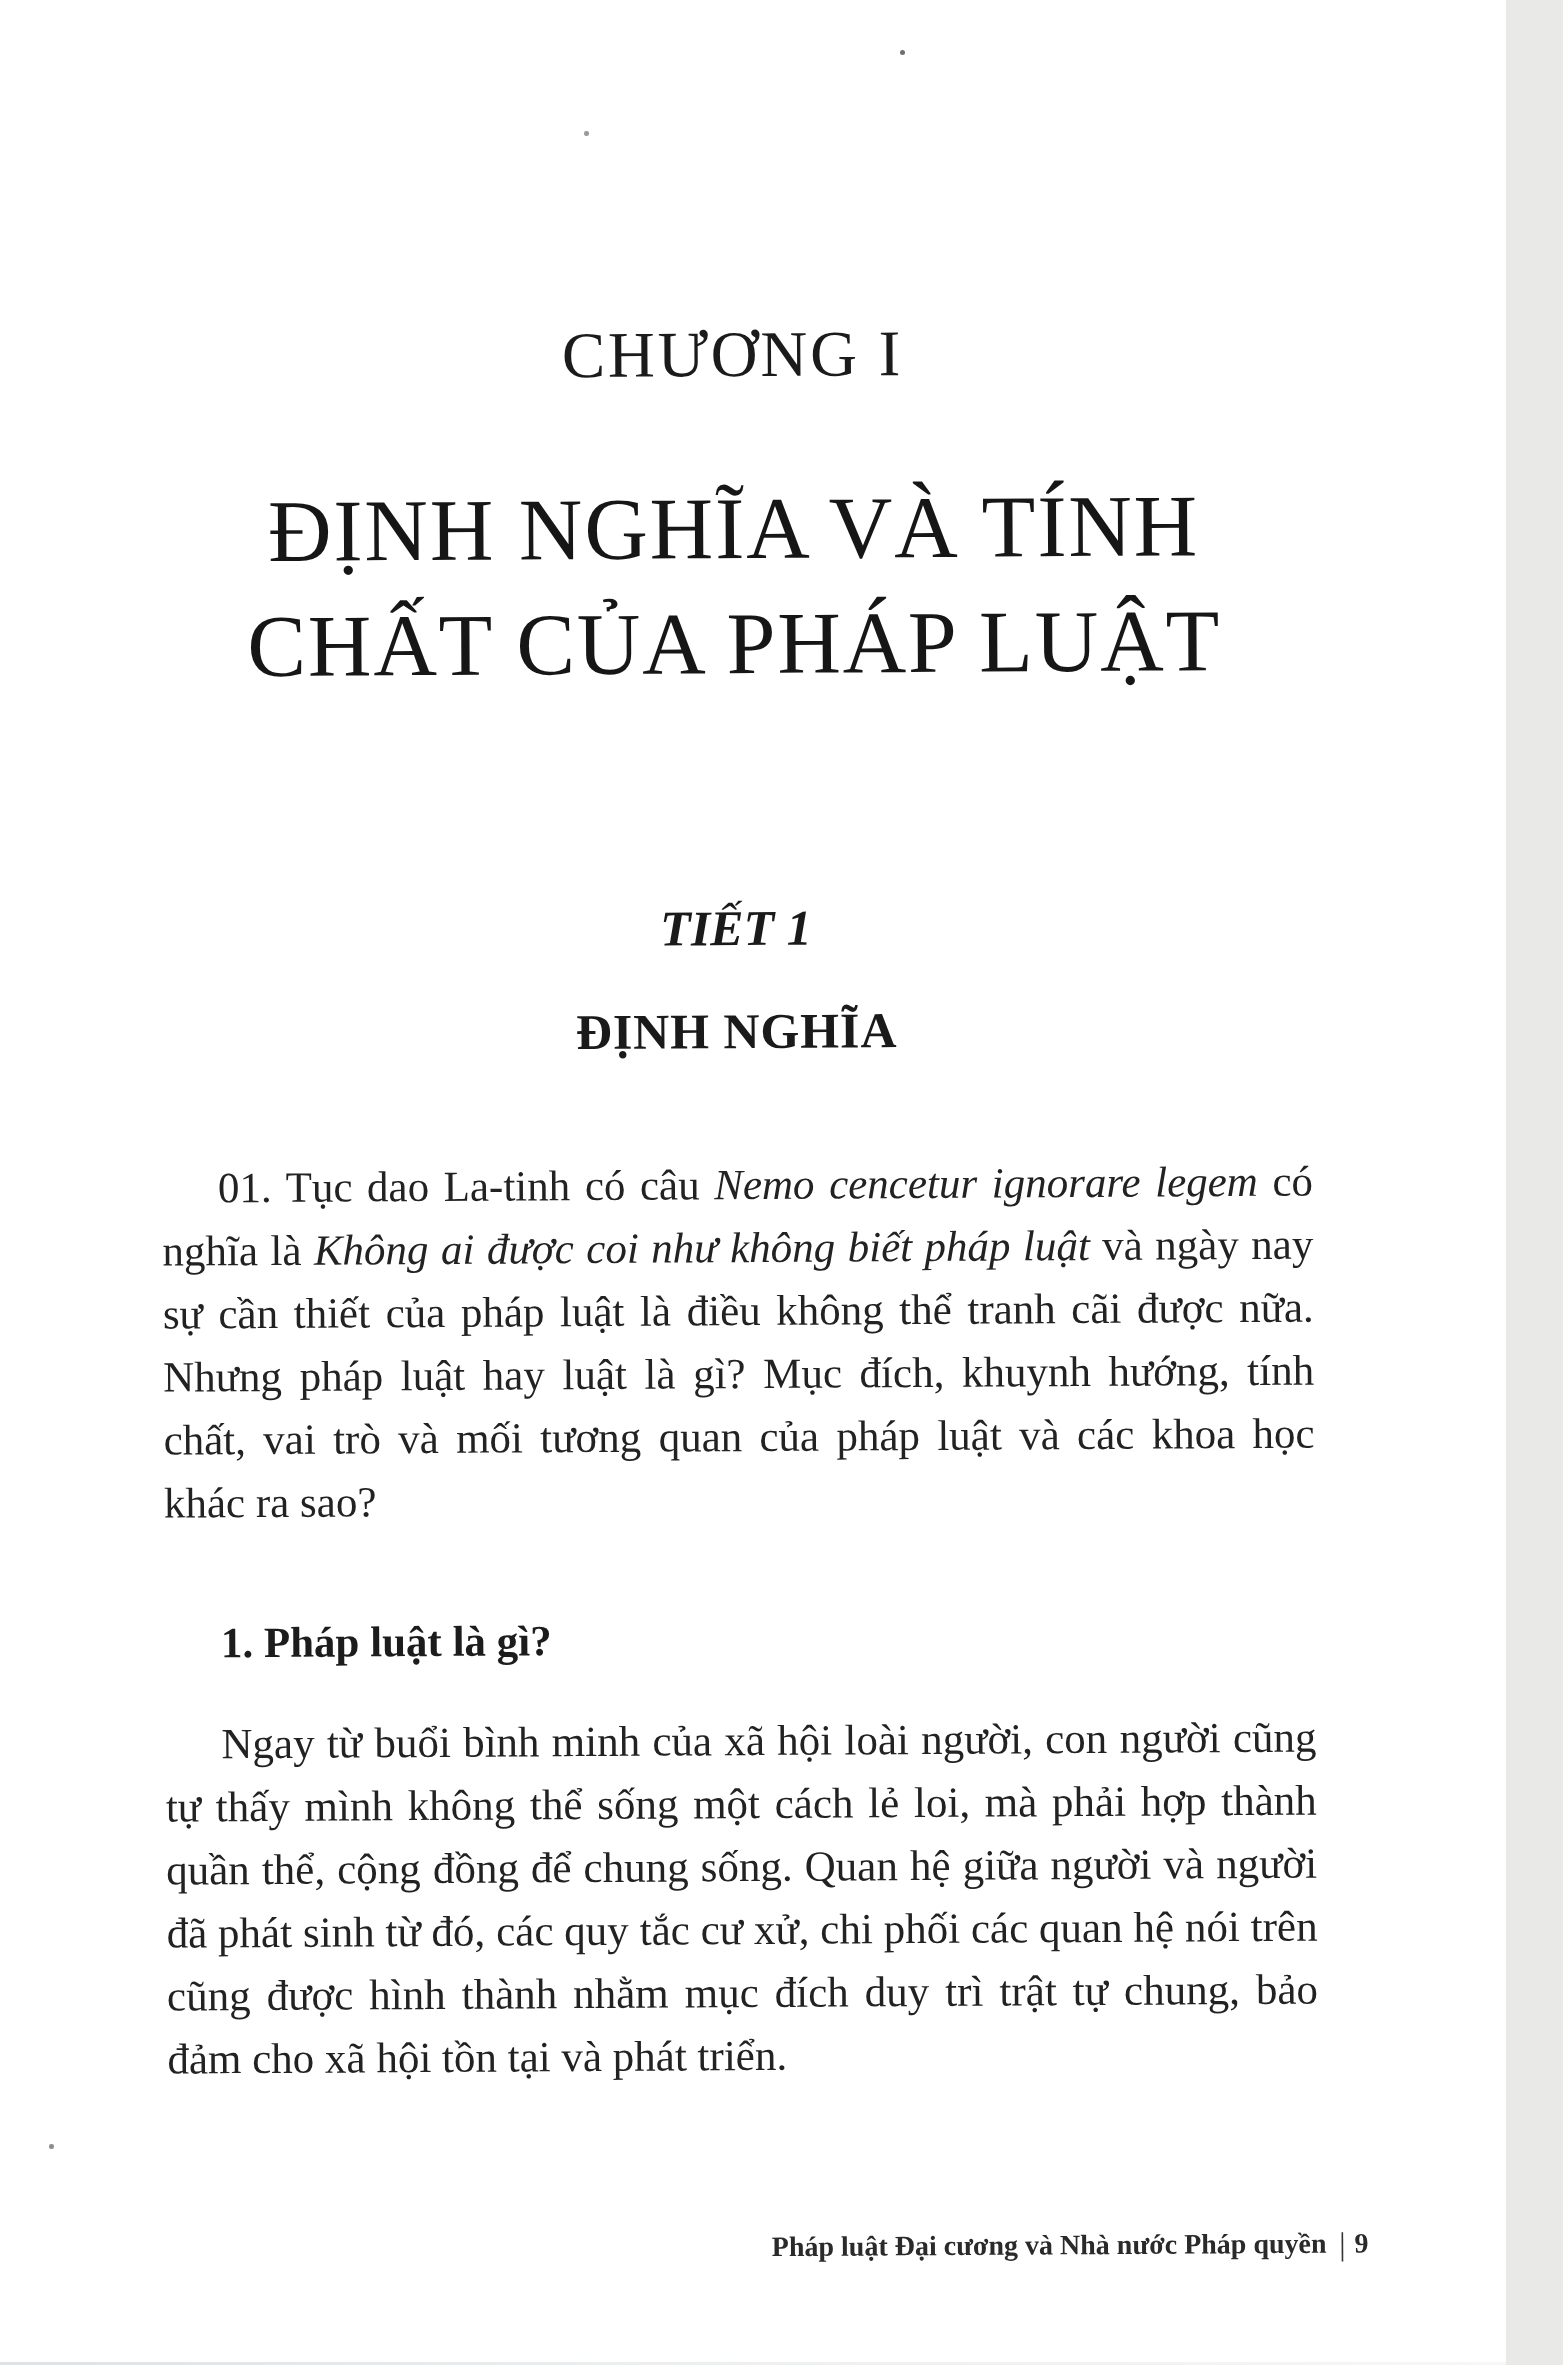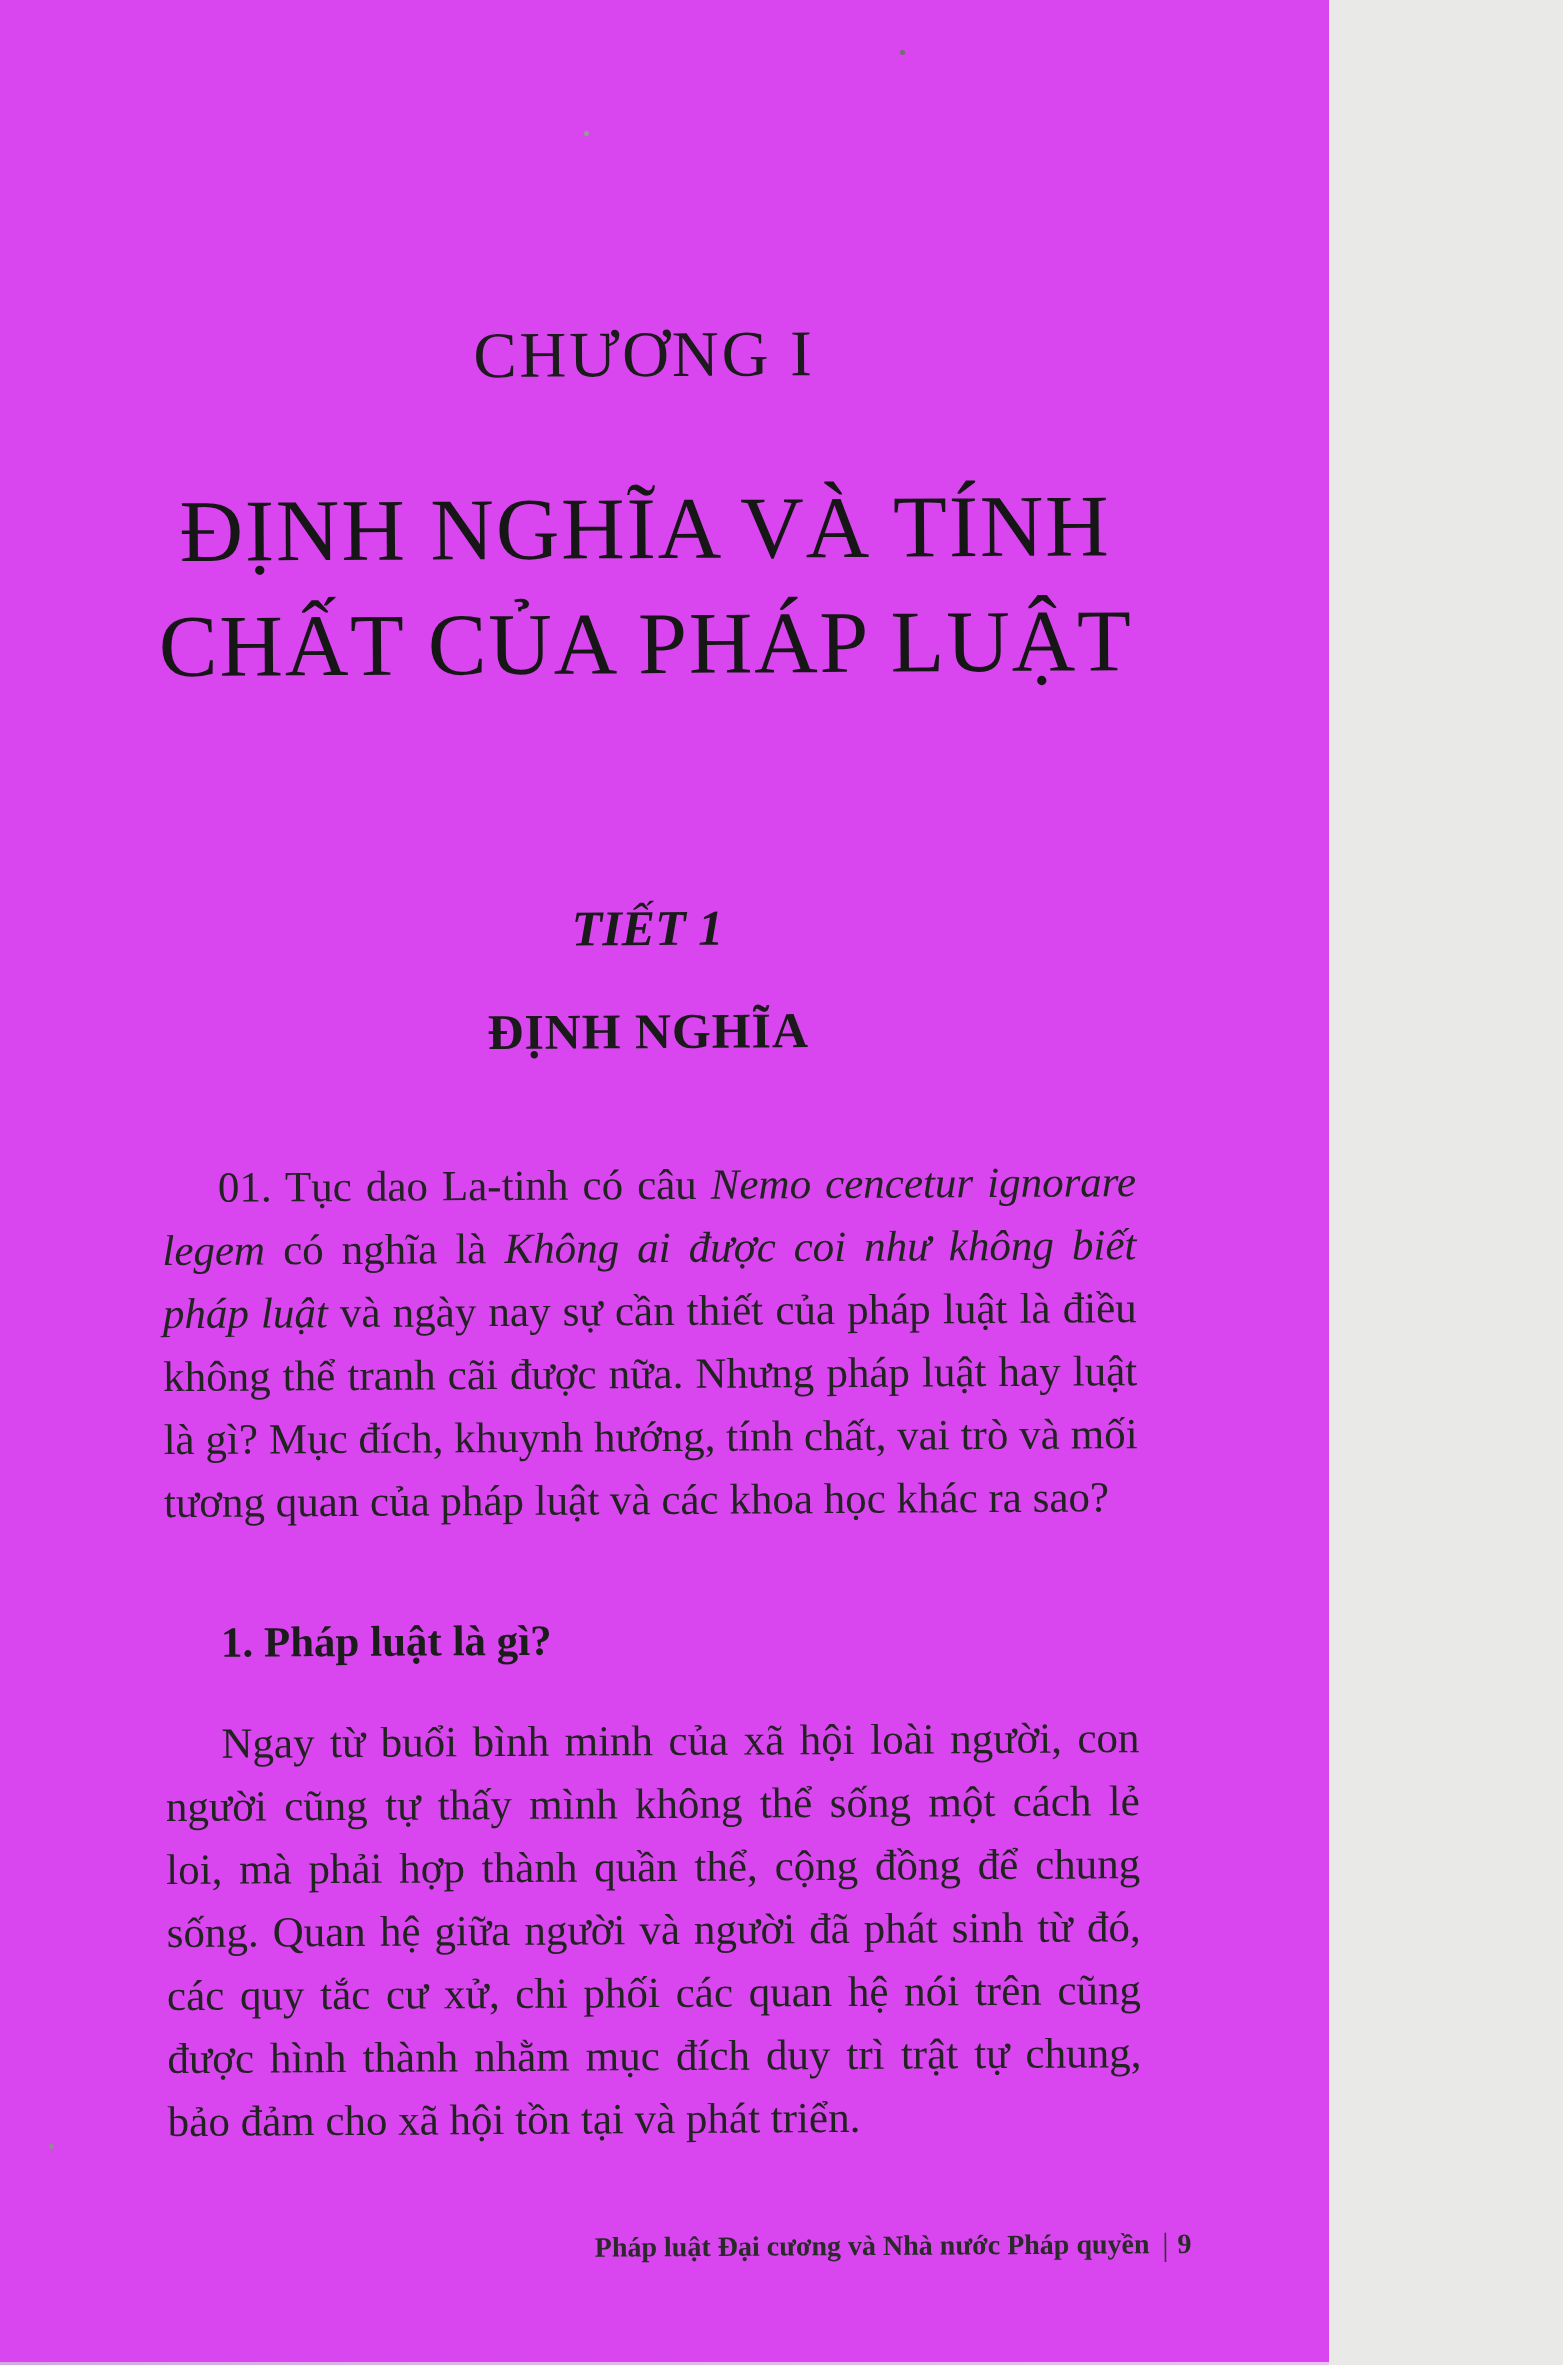--- a/index.html
+++ b/index.html
@@ -4,23 +4,23 @@
 <style>
   html, body { margin: 0; padding: 0; }
   body {
     width: 1564px;
     height: 2366px;
     background: #e9e9e7;
     font-family: "Liberation Serif", "DejaVu Serif", serif;
   }
   .page {
     position: relative;
-    width: 1329px;
+    width: 1506px;
     height: 2366px;
-    background: #d946ef;
+    background: #ffffff;
     color: #1e1e1e;
     overflow: hidden;
     box-sizing: border-box;
   }
   .content {
     position: relative;
     height: 100%;
     box-sizing: border-box;
     padding: 322px 193px 0 162px;
     transform: rotate(-0.35deg);

